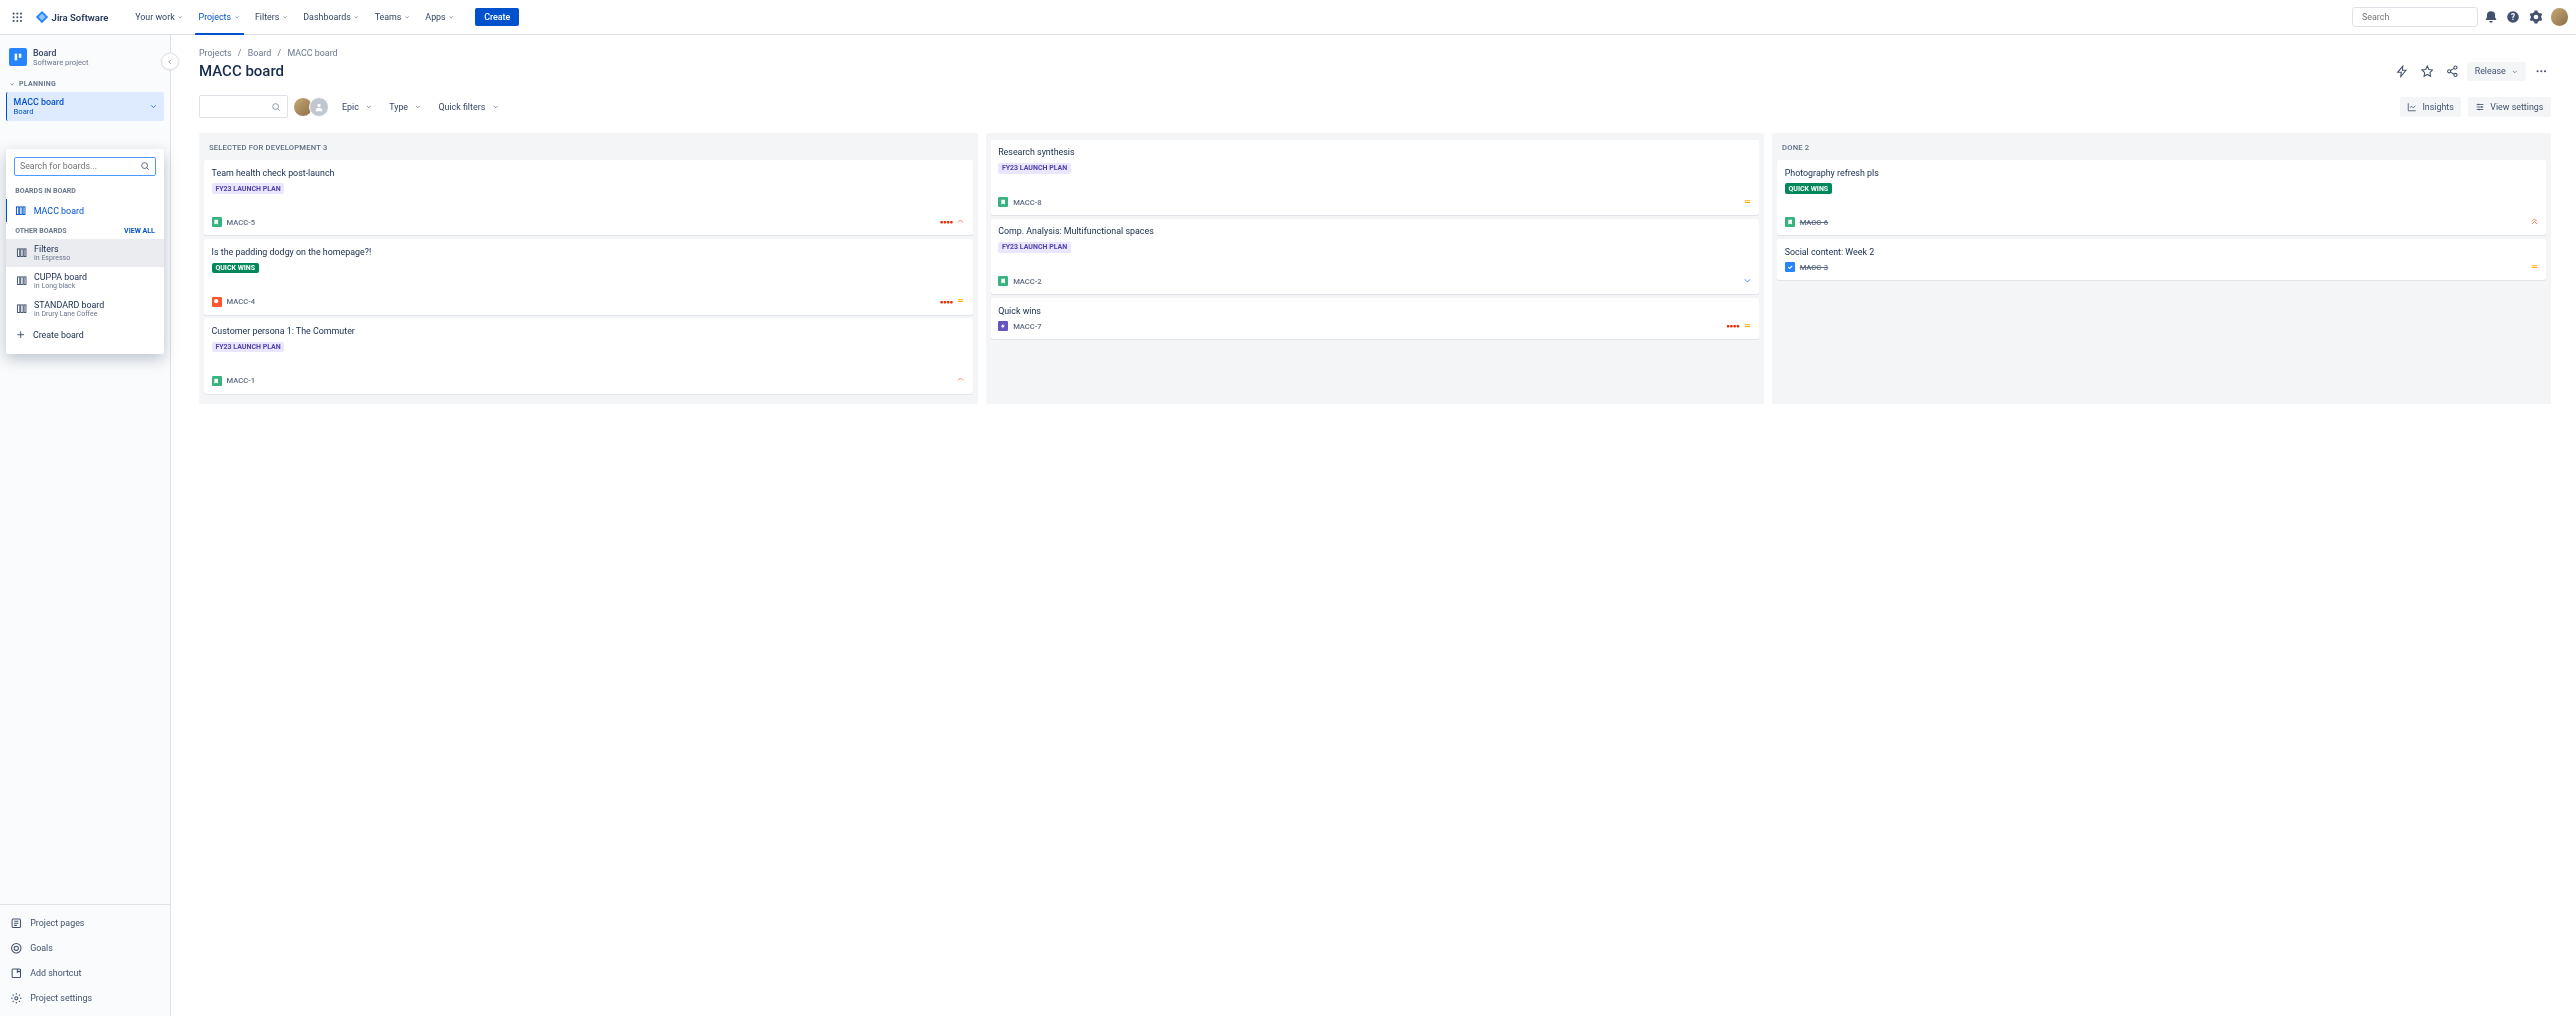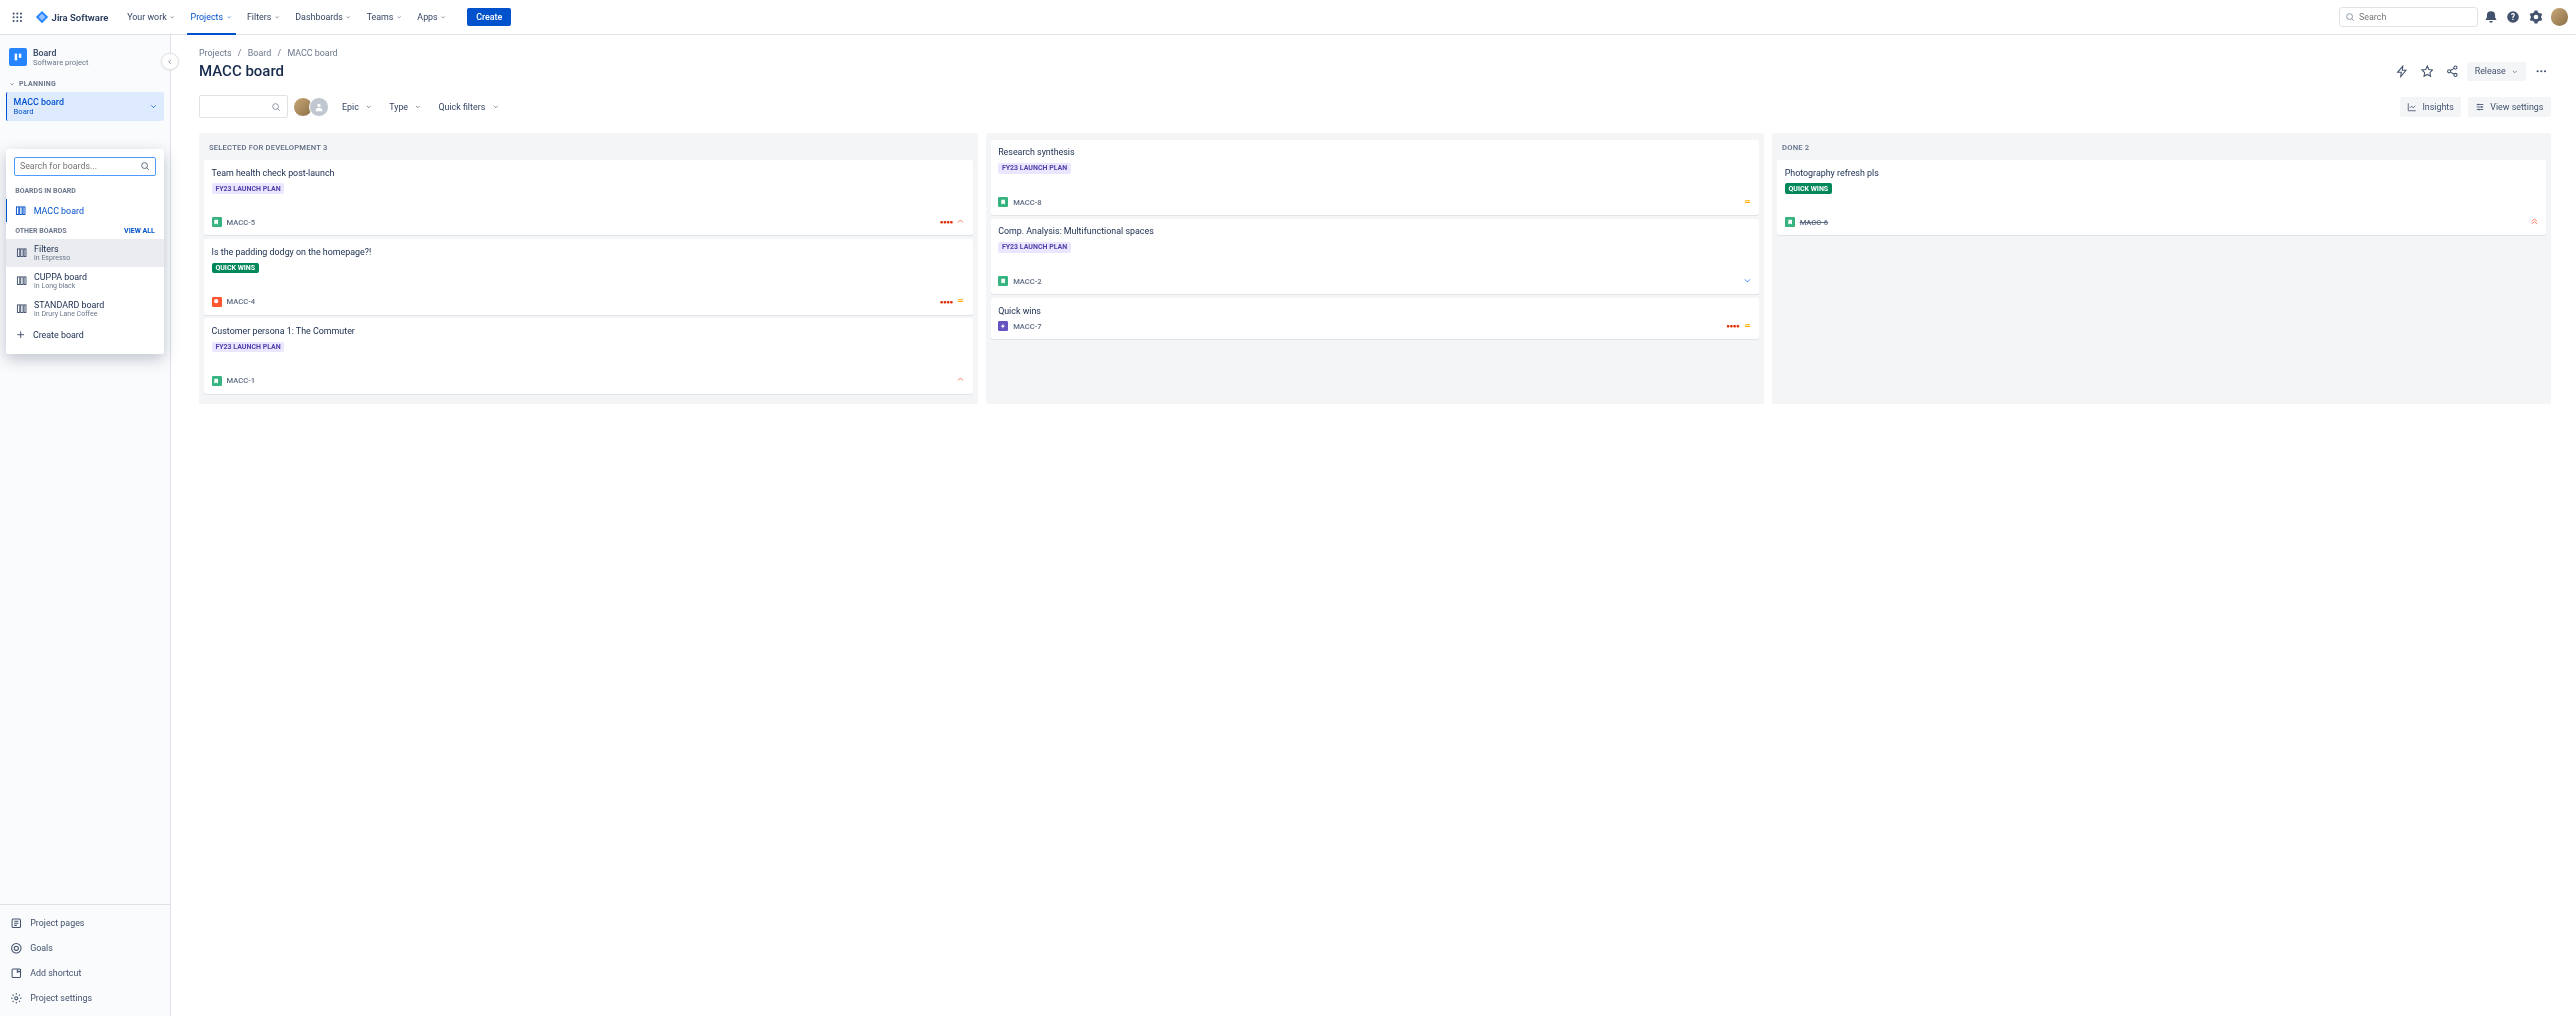--- a/index.html
+++ b/index.html
@@ -1,28 +1,28 @@
 <!DOCTYPE html>
 <html style="font-size:10px"><head>
 <meta charset="utf-8">
 <style>
 *{box-sizing:border-box;margin:0;padding:0;font-family:-apple-system,BlinkMacSystemFont,"Segoe UI",Roboto,sans-serif}
 body{background:#fff;color:#172B4D;font-size:8.9px}
 .topnav{height:35px;border-bottom:0.6px solid #dfe1e6;display:flex;align-items:center;padding:0 7.6px;gap:2.5px}
 .app-switcher{width:20px;height:20px;display:flex;align-items:center;justify-content:center;border-radius:1.9px;cursor:pointer}
 .logo{display:flex;align-items:center;gap:2.5px;padding:0 5px;font-weight:600;color:#253858;font-size:9.5px}
 .logo svg{color:#2684ff}
-.nav-items{display:flex;gap:2.5px;margin-left:5px}
+.nav-items{display:flex;gap:2.5px;margin-left:13px}
 .nav-item{padding:5px 6.3px;color:#344563;display:flex;align-items:center;gap:2.5px;cursor:pointer;border-radius:1.9px;position:relative}
 .nav-item.active{color:#0052cc}
 .nav-item.active::after{content:"";position:absolute;bottom:-8.2px;left:2.5px;right:2.5px;height:1.9px;background:#0052cc;border-radius:0.6px}
 .chevron{width:6.3px;height:6.3px}
 .create-btn{background:#0052cc;color:#fff;border:none;padding:4.4px 8.9px;border-radius:1.9px;font-weight:500;cursor:pointer;margin-left:12px;font-size:8.9px}
 .nav-spacer{flex:1}
-.search-box{width:139px;height:20px;border:1.3px solid #dfe1e6;border-radius:3.2px;display:flex;align-items:center;padding:0 5px;gap:3.8px;color:#7a869a}
+.search-box{width:126px;height:20px;border:1.3px solid #dfe1e6;border-radius:3.2px;display:flex;align-items:center;padding:0 5px;gap:3.8px;color:#7a869a}
 .search-box input{border:none;outline:none;flex:1;font-size:8.9px}
 .nav-icon{width:20px;height:20px;display:flex;align-items:center;justify-content:center;cursor:pointer;border-radius:50%;color:#344563}
 .avatar{width:17.7px;height:17.7px;border-radius:50%;background:linear-gradient(135deg,#c9a876,#8b6f47);margin-left:2.5px;cursor:pointer}
 .layout{display:flex;height:calc(100vh - 35px)}
 .sidebar{width:171px;border-right:0.6px solid #dfe1e6;background:#fafbfc;position:relative;display:flex;flex-direction:column}
 .collapse-btn{position:absolute;right:-8.9px;top:17.7px;width:17.7px;height:17.7px;border:0.6px solid #dfe1e6;border-radius:50%;background:#fff;display:flex;align-items:center;justify-content:center;cursor:pointer;box-shadow:0 0.6px 1.9px rgba(0,0,0,.1);z-index:10}
 .project-header{display:flex;align-items:center;gap:6.3px;padding:12.6px 8.9px 8.9px}
 .project-icon{width:17.7px;height:17.7px;background:#2684ff;border-radius:1.9px;display:flex;align-items:center;justify-content:center;color:#fff;font-size:7.6px}
 .project-title{font-weight:600;font-size:8.9px;color:#42526e}
 .project-sub{font-size:7.6px;color:#6b778c}
@@ -551,17 +551,37 @@
           <span class="issue-key done">MACC-6</span>
         </div>
         <div class="card-right">
 
           <span><svg width="8.9" height="8.9" viewBox="0 0 24 24" fill="none" stroke="#ff5630" stroke-width="2">
                     <path d="m5 12 7-7 7 7M5 19l7-7 7 7"></path>
                   </svg></span>
         </div>
       </div>
     </div>
+          <div class="card">
+      <div class="card-title">Social content: Week 2</div>
+
+      <div class="card-footer">
+        <div class="card-left">
+          <div class="issue-icon ic-task">
+                  <svg width="6.3" height="6.3" viewBox="0 0 24 24" fill="none" stroke="#fff" stroke-width="4">
+                    <path d="m5 12 5 5L20 7"></path>
+                  </svg>
+                </div>
+          <span class="issue-key done">MACC-3</span>
+        </div>
+        <div class="card-right">
+
+          <span><svg width="8.9" height="8.9" viewBox="0 0 24 24" fill="none" stroke="#ffab00" stroke-width="3">
+                    <path d="M5 10h14M5 15h14"></path>
+                  </svg></span>
+        </div>
+      </div>
+    </div>
         </div>
       </div>
   </div>
 </div>
 
 
 </body></html>

